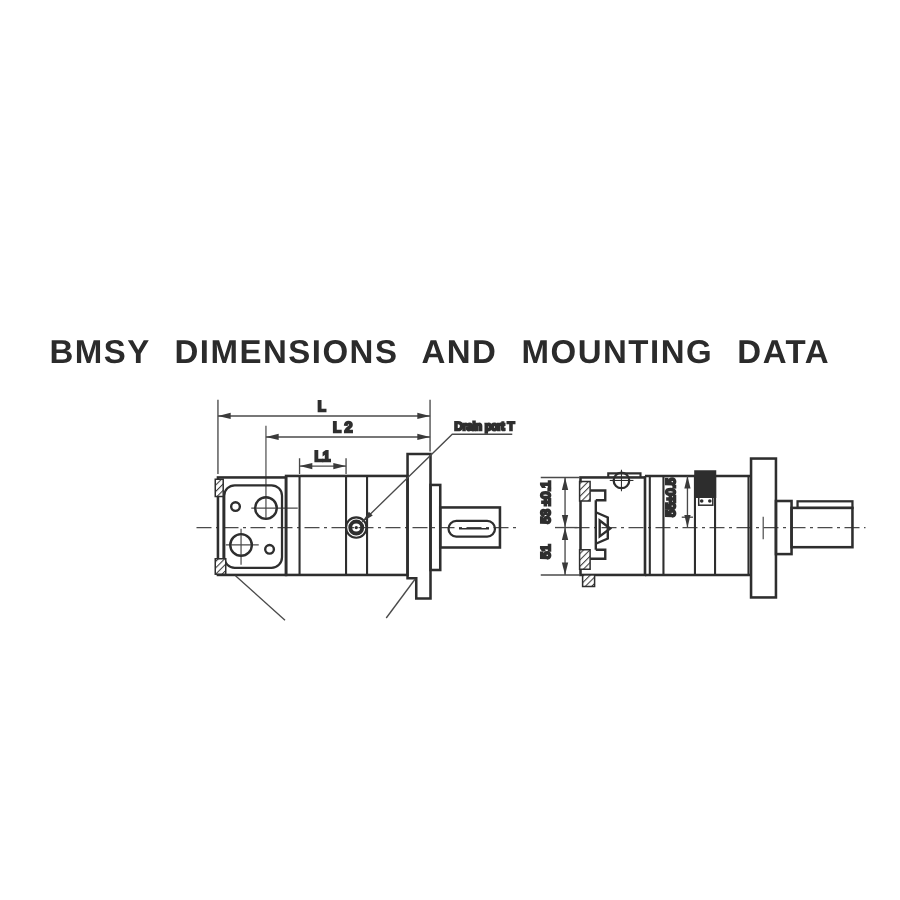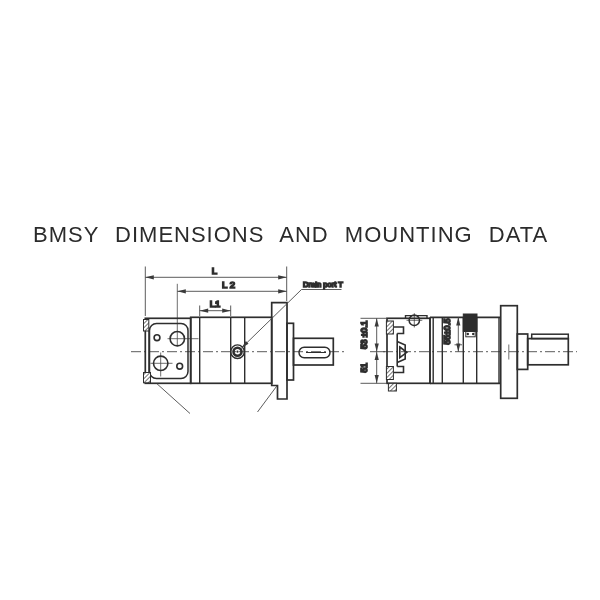--- a/index.html
+++ b/index.html
@@ -3,21 +3,21 @@
 <meta charset="utf-8">
 <style>
   html,body{margin:0;padding:0;background:#fff;}
   .stage{
     position:relative;width:600px;height:600px;background:#fff;overflow:hidden;
     font-family:"Liberation Sans", sans-serif;
   }
   .title{
     position:absolute;left:33px;top:222px;width:540px;
     font-size:22px;line-height:25px;color:#2b2b2b;
-    letter-spacing:1px;word-spacing:9px;white-space:nowrap;
+    letter-spacing:1px;word-spacing:9px;white-space:nowrap;font-weight:bold;
   }
   svg{position:absolute;left:0;top:0;}
   svg text{font-family:"Liberation Sans", sans-serif;fill:#3a3a3a;}
   .dimtext{font-size:9.5px;}
   .dimtext-sm{font-size:8.5px;}
   .callout{font-size:7.6px;}
 </style>
 </head>
 <body>
 

